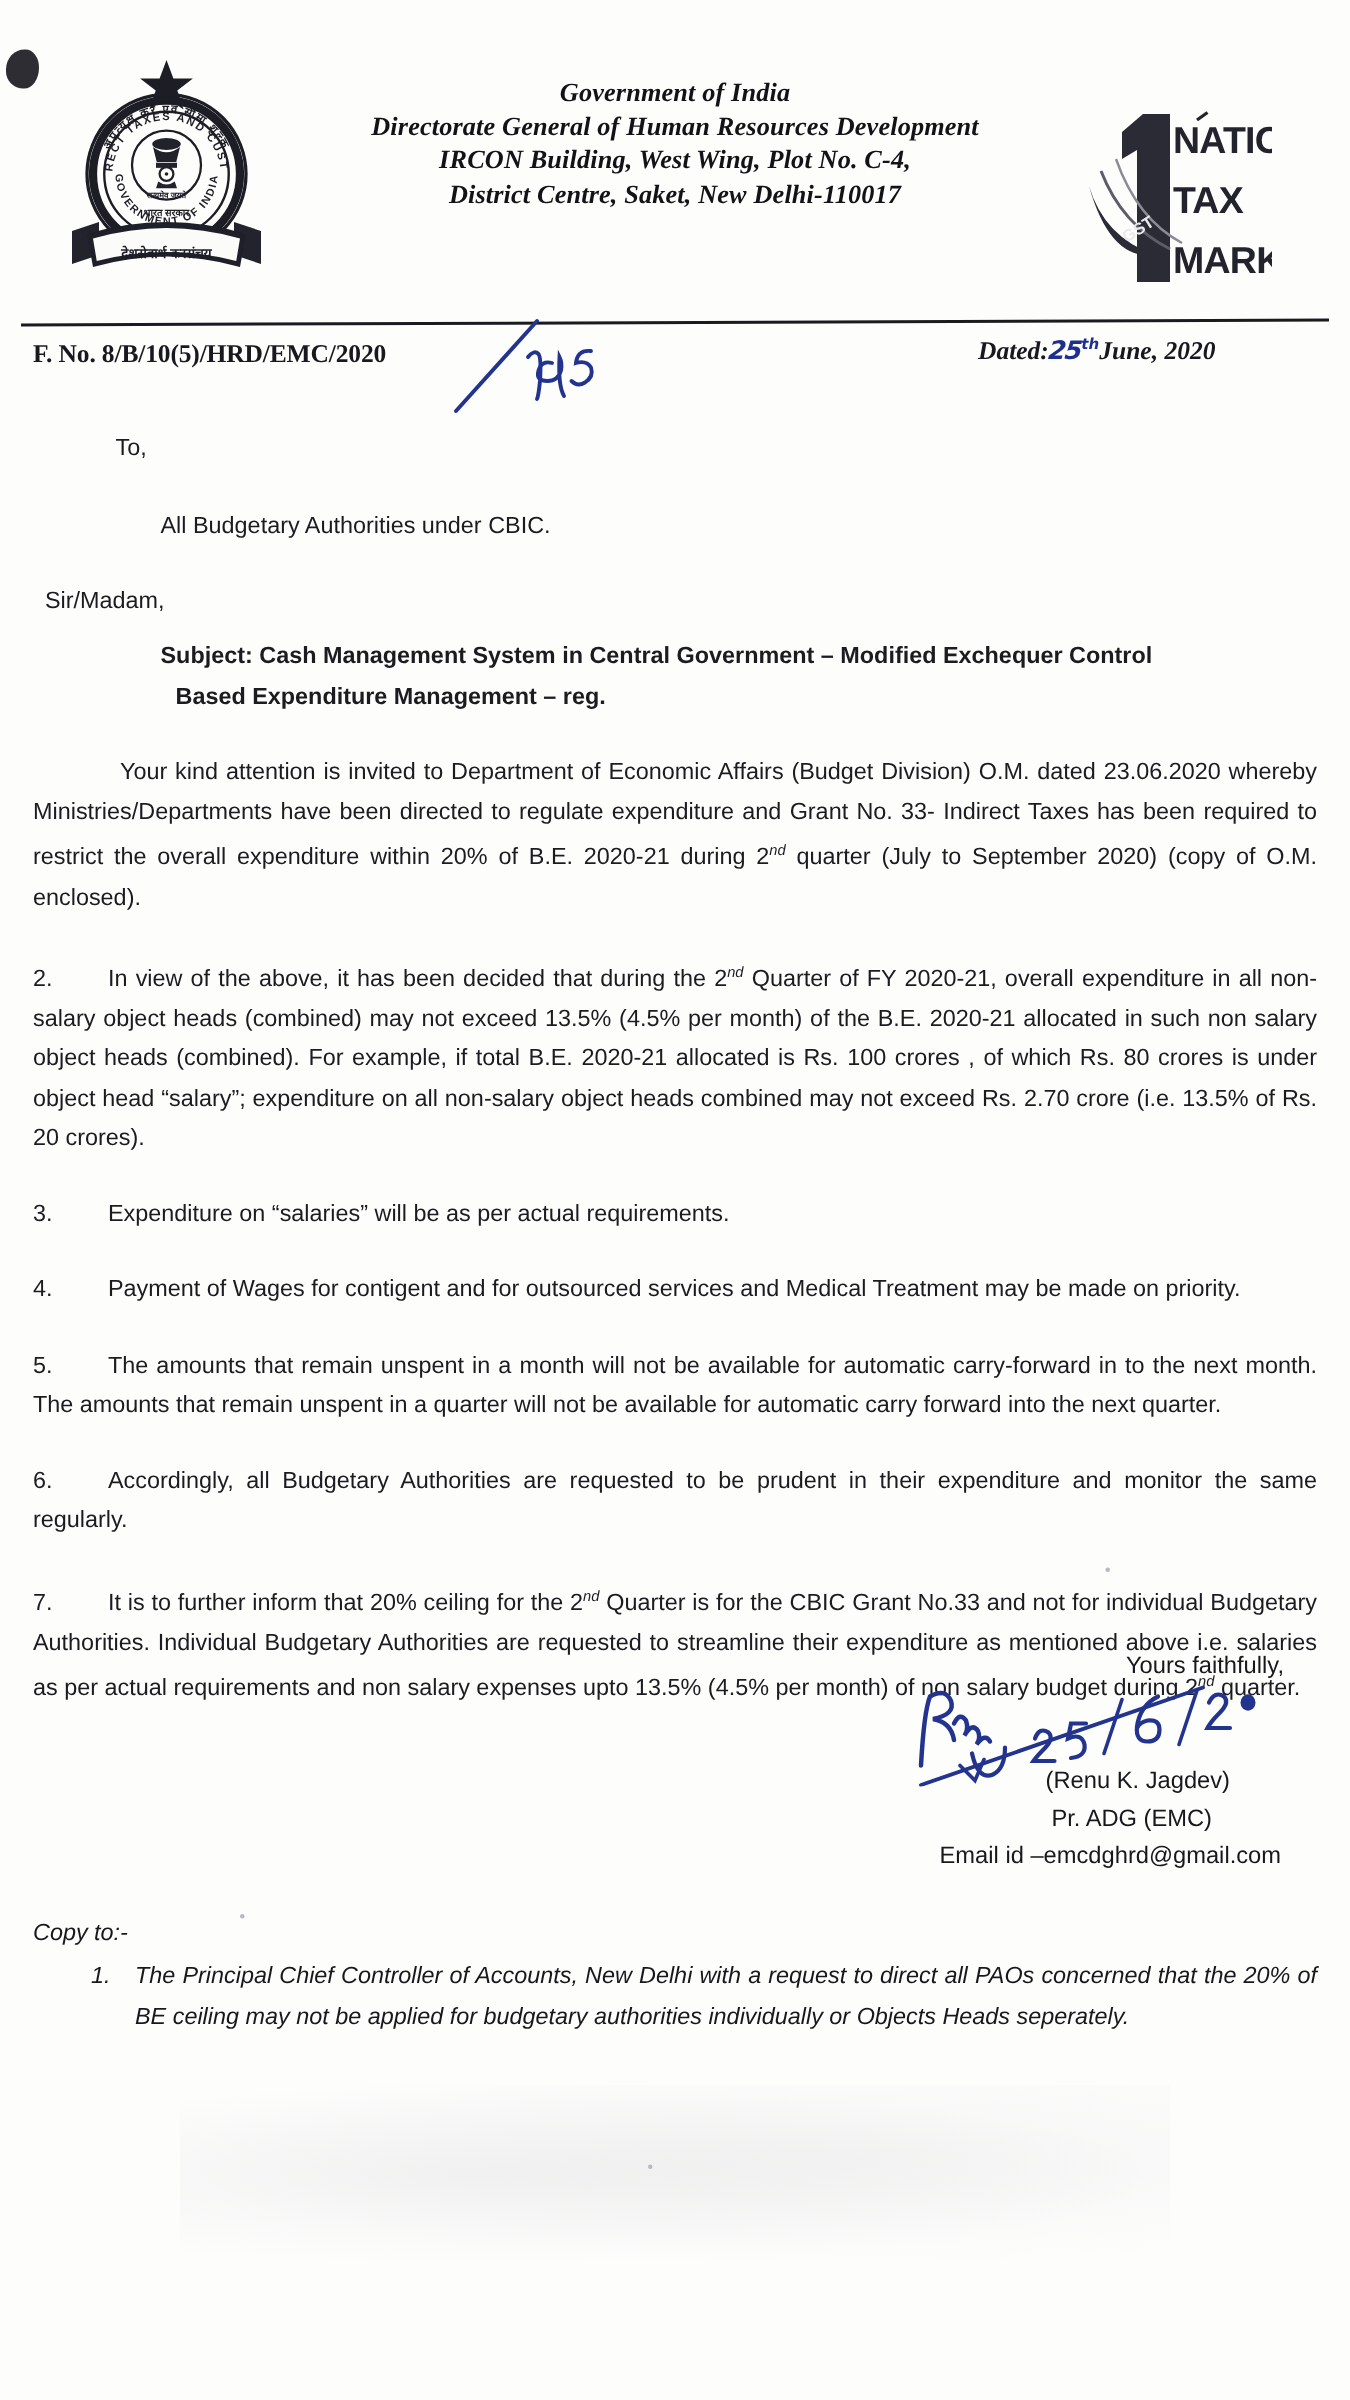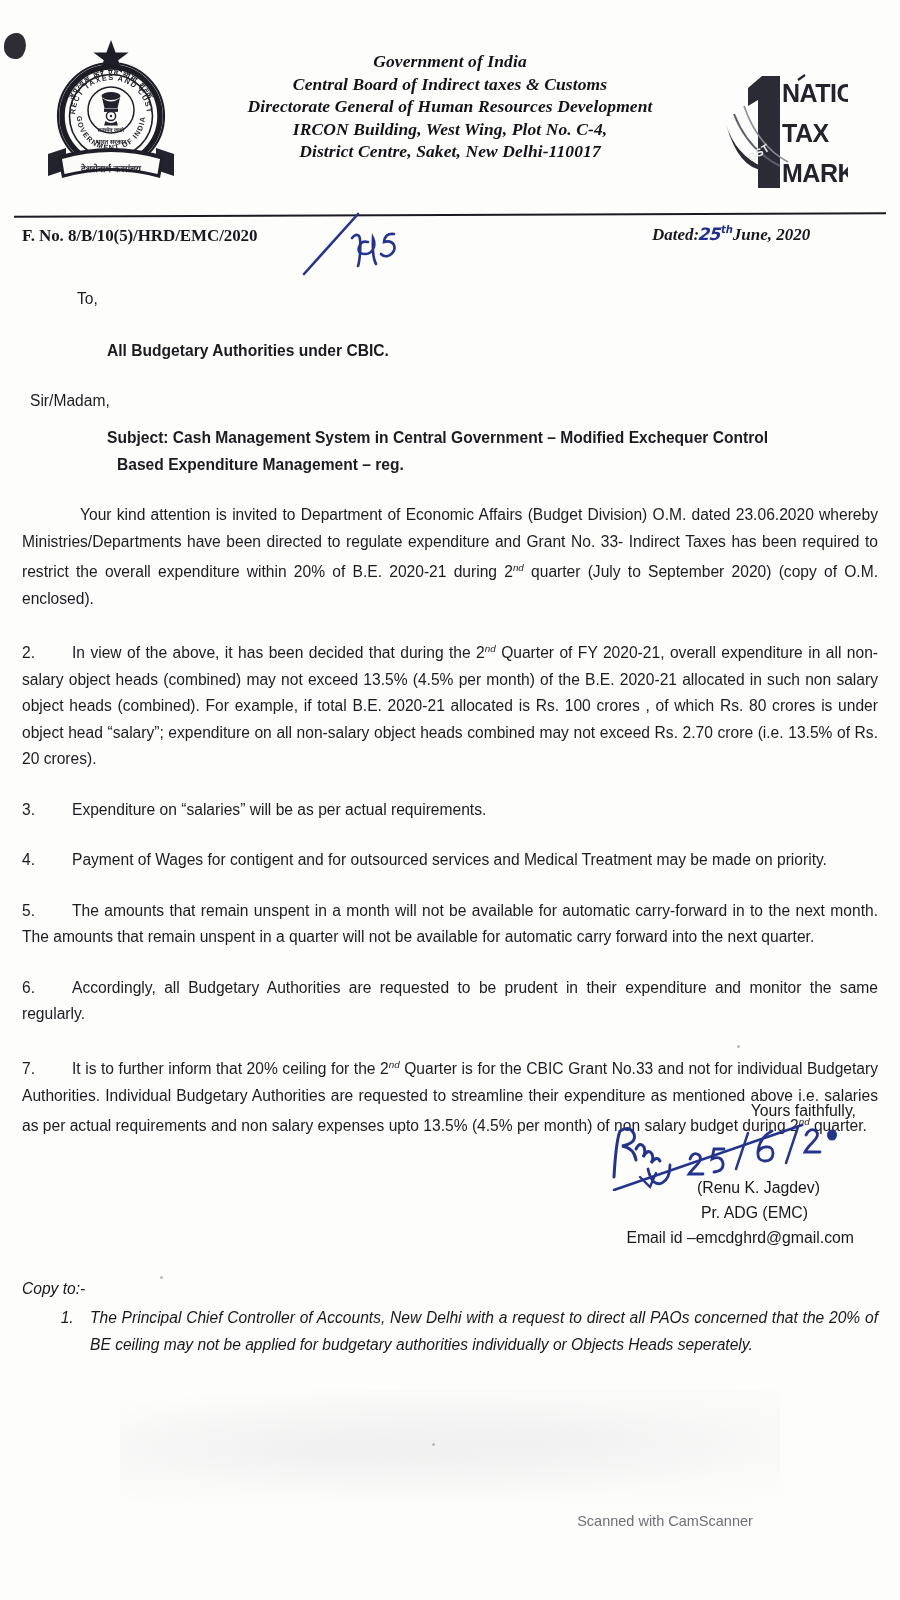--- a/index.html
+++ b/index.html
@@ -141,21 +141,20 @@
     width: 856px;
     font-size: 15.6px;
     line-height: 26px;
     color: #1b1b20;
   }
   .to {
     margin: 0 0 26px 55px;
   }
   .addressee {
     margin: 0 0 24px 85px;
-    font-weight: bold;
   }
   .salute {
     margin: 0 0 10px 8px;
   }
   .subject {
     margin: 0 0 0 85px;
     width: 760px;
     font-weight: bold;
     text-align: justify;
     line-height: 27px;
@@ -282,21 +281,20 @@
         <path d="M12 118 L30 112 L30 134 L12 140 Z" fill="#23232e"></path>
         <path d="M138 118 L120 112 L120 134 L138 140 Z" fill="#23232e"></path>
         <path d="M22 120 q53 -16 106 0 l-4 22 q-49 -14 -98 0 Z" fill="#1f1f29"></path>
         <path d="M26 123 q49 -14 98 0 l-2.5 15 q-46 -12 -93 0 Z" fill="#fbfbfa"></path>
         <text x="75" y="136" font-family="'Liberation Sans', sans-serif" font-size="9" font-weight="bold" fill="#1d1d26" text-anchor="middle">देशसेवार्थ करसंचय</text>
       </svg>
     </div>
 
     <div class="header-text">
       <div>Government of India</div>
-      <div>Central Board of Indirect taxes &amp; Customs</div>
       <div>Directorate General of Human Resources Development</div>
       <div>IRCON Building, West Wing, Plot No. C-4,</div>
       <div>District Centre, Saket, New Delhi-110017</div>
     </div>
 
     <div class="gst-logo">
       <svg viewBox="0 0 130 130" width="130" height="130" aria-hidden="true">
 
         <path d="M44 10 L62 10 L62 122 L40 122 L40 34 L30 40 L30 22 Z" fill="#2b2b36"></path>
 
@@ -385,17 +383,14 @@
     <div class="email">Email id –emcdghrd@gmail.com</div>
   </div>
 
   <div class="copyto">
     <div class="label">Copy to:-</div>
     <ol>
       <li>The Principal Chief Controller of Accounts, New Delhi with a request to direct all PAOs concerned that the 20% of BE ceiling may not be applied for budgetary authorities individually or Objects Heads seperately.</li>
     </ol>
   </div>
 
-  <div class="footer">
-    <span>Scanned with CamScanner</span>
-  </div>
 
 </div>
 
 </body></html>

